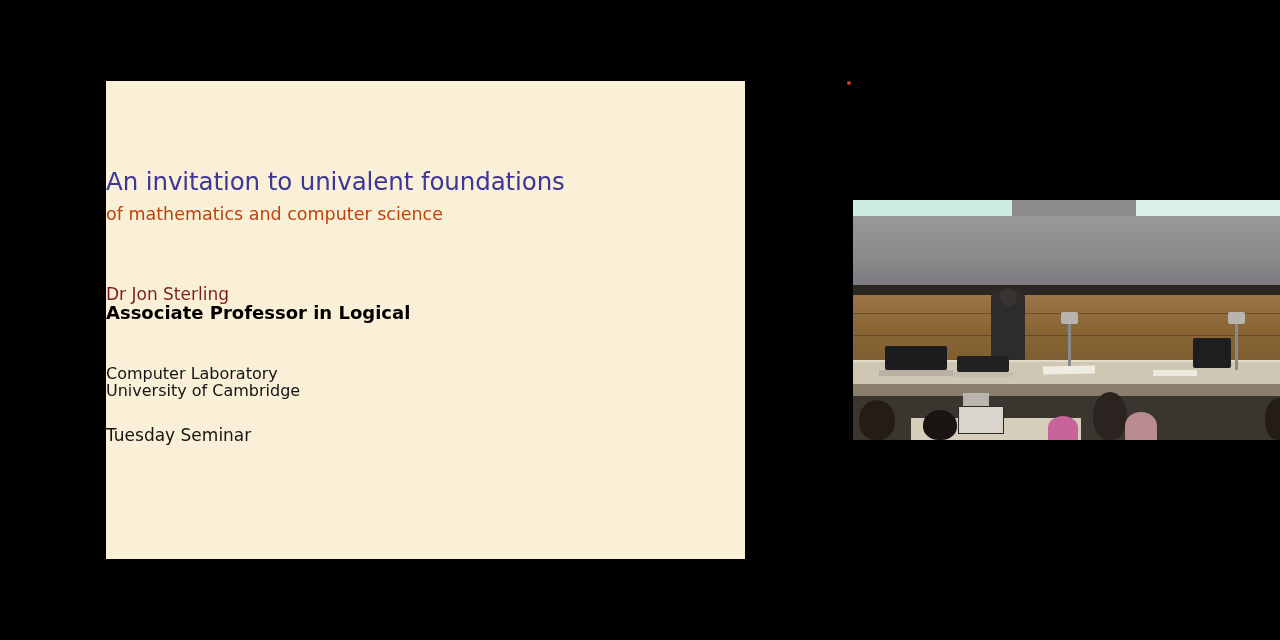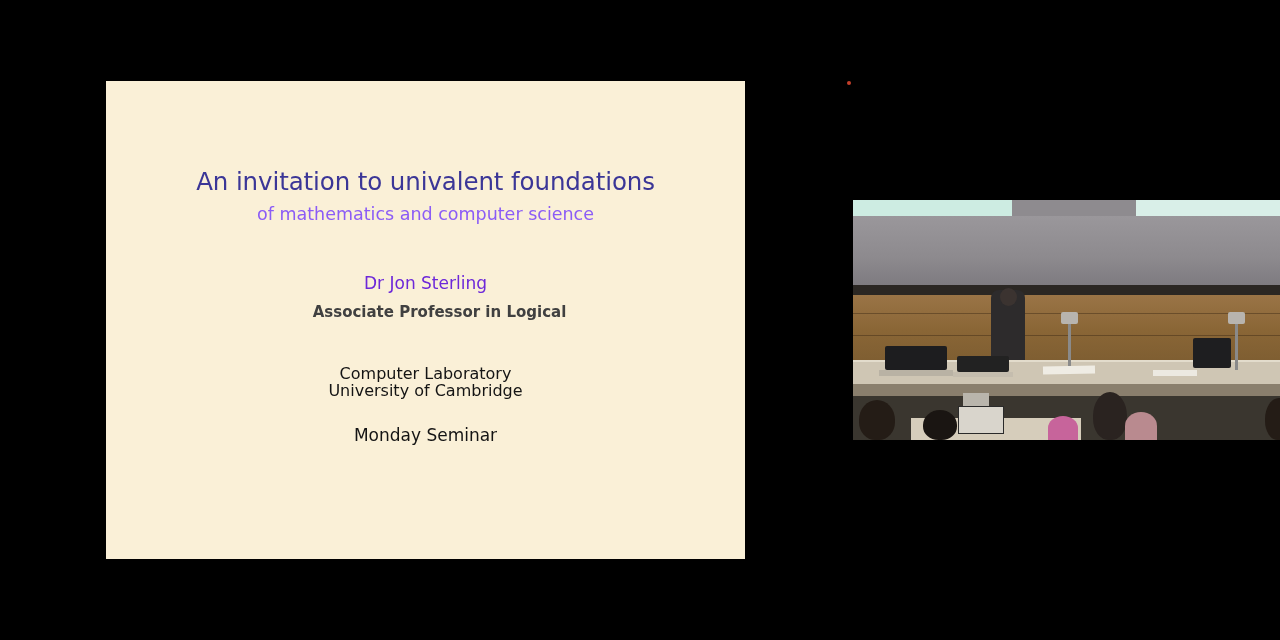--- a/index.html
+++ b/index.html
@@ -22,59 +22,57 @@
     top: 81px;
     width: 639px;
     height: 478px;
     background: #faf0d7;
     overflow: hidden;
   }
   .slide-inner {
     width: 100%;
     height: 100%;
     position: relative;
-    text-align: center;
     color: #1a1a1a;
   }
   #slide-title {
     position: absolute;
     top: 86px;
     left: 0;
     width: 100%;
     font-size: 24.5px;
     color: #3b3697;
     font-family: "DejaVu Sans", sans-serif;
     letter-spacing: -0.1px;
   }
   #slide-subtitle {
     position: absolute;
     top: 123px;
     left: 0;
     width: 100%;
     font-size: 17.5px;
-    color: #8b5cf6;
+    color: #c2410c;
   }
   #slide-author {
     position: absolute;
-    top: 192px;
+    top: 203px;
     left: 0;
     width: 100%;
     font-size: 17px;
-    color: #6d28d9;
+    color: #7f1d1d;
   }
   #slide-affil {
     position: absolute;
     top: 222px;
     left: 0;
     width: 100%;
-    font-size: 15px;
+    font-size: 18px;
     line-height: 19px;
-    color: #404040;
+    color: #000000;
     font-weight: bold;
-    padding-left: 14px;
   }
   #slide-inst {
     position: absolute;
     top: 284px;
     left: 0;
     width: 100%;
     font-size: 16px;
     line-height: 17px;
     color: #141414;
   }
@@ -348,21 +346,21 @@
     <div id="slide-subtitle">of mathematics and computer science</div>
     <div id="slide-author">Dr Jon Sterling</div>
     <div id="slide-affil">
       <div>Associate Professor in Logical</div>
     </div>
     <div id="slide-inst">
       <div>Computer Laboratory</div>
       <div>University of Cambridge</div>
     </div>
     <div id="slide-event">
-      <div>Monday Seminar</div>
+      <div>Tuesday Seminar</div>
     </div>
   </div>
 </div>
 
 <div id="video-panel">
   <div class="proj-screen">
     <div class="proj-shadow"></div>
     <div class="proj-left"></div>
     <div class="proj-right"></div>
   </div>

